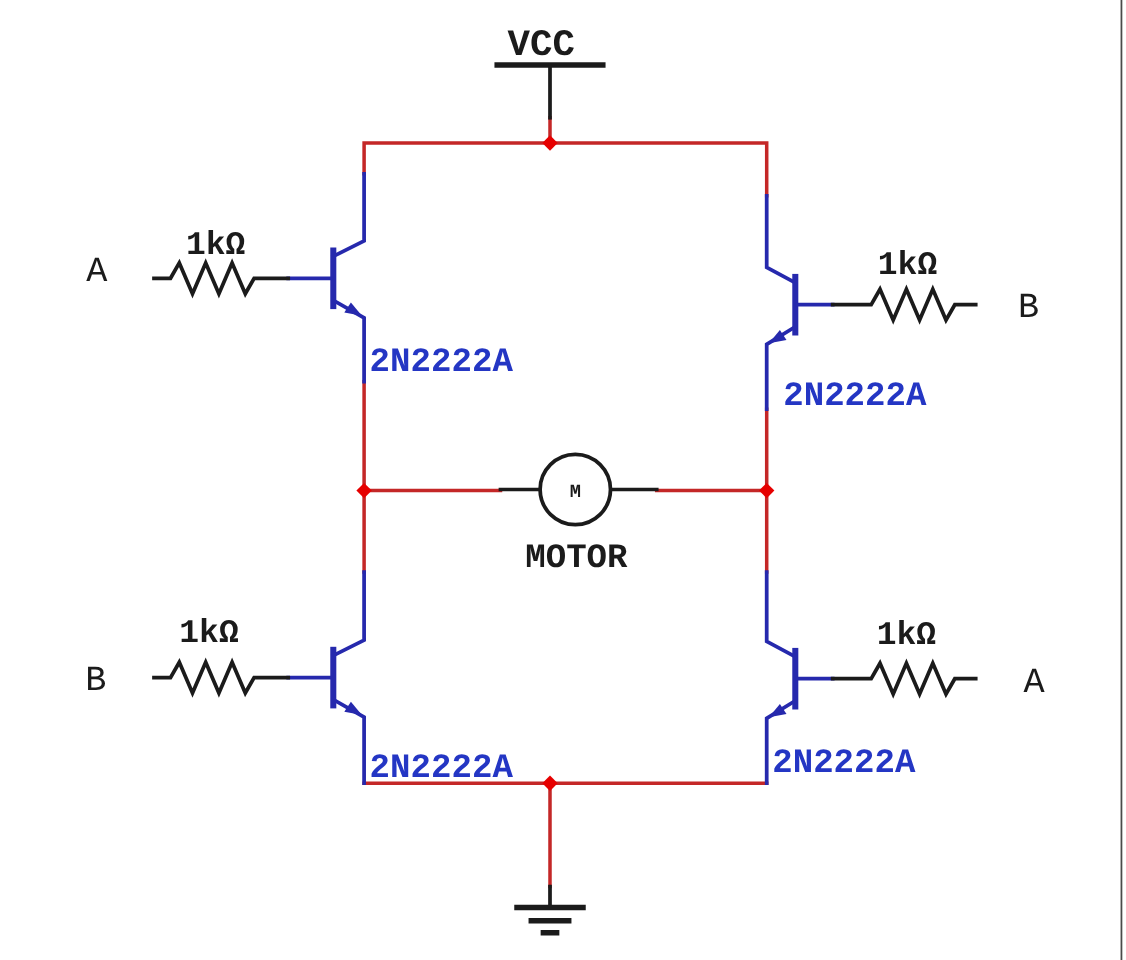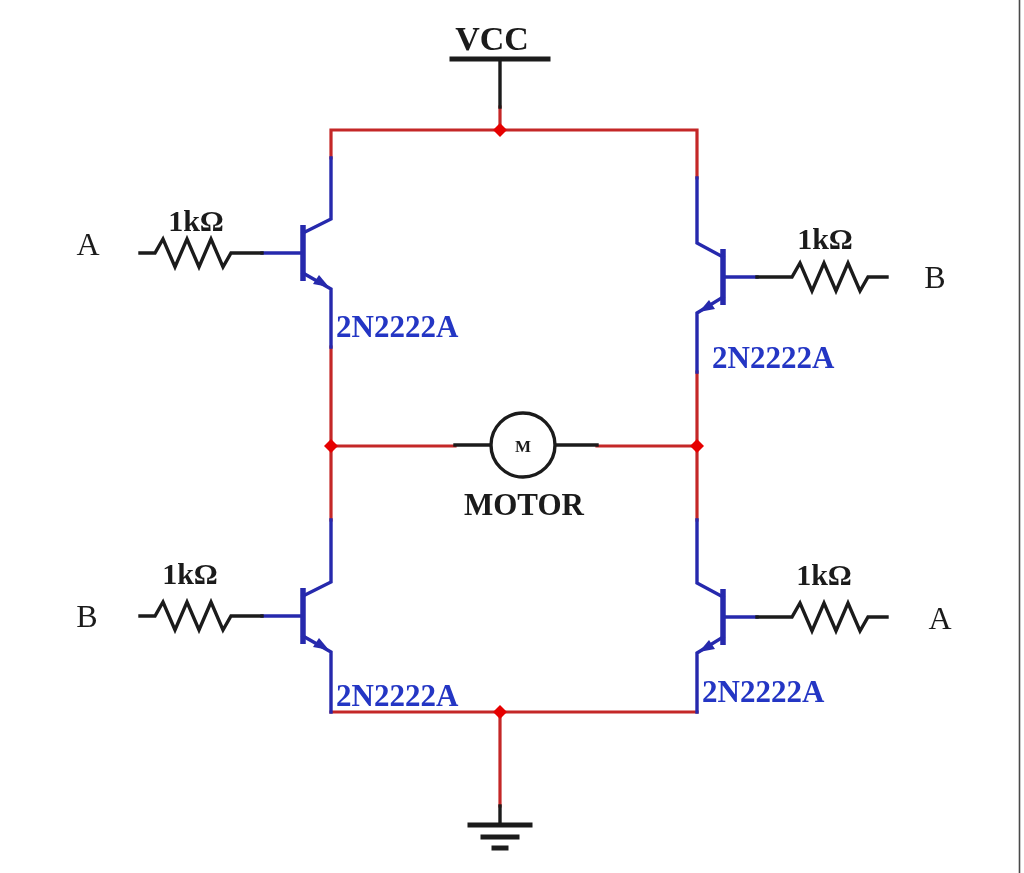--- a/index.html
+++ b/index.html
@@ -1,17 +1,17 @@
 <!DOCTYPE html>
 <html><head>
 <meta charset="utf-8">
 <style>
   html,body{margin:0;padding:0;background:#ffffff;}
   #page{position:relative;width:1024px;height:873px;background:#ffffff;overflow:hidden;
-        font-family:Liberation Serif, serif;}
+        font-family:Liberation Mono, monospace;}
   svg{display:block;}
   .wire{stroke:#c42727;stroke-width:3.2;fill:none;stroke-linecap:square;}
   .blue{stroke:#2629ad;stroke-width:3.4;fill:none;stroke-linecap:square;}
   .bar{stroke:#2629ad;stroke-width:5.5;fill:none;stroke-linecap:butt;}
   .blk{stroke:#1b1b1b;stroke-width:3.4;fill:none;stroke-linecap:square;}
   .thick{stroke-width:5;}
   .arrow{fill:#2629ad;stroke:none;}
   .dot{fill:#e60000;stroke:none;}
   .ink{fill:#1b1b1b;font-weight:bold;}
   .plain{fill:#1b1b1b;font-weight:normal;}

